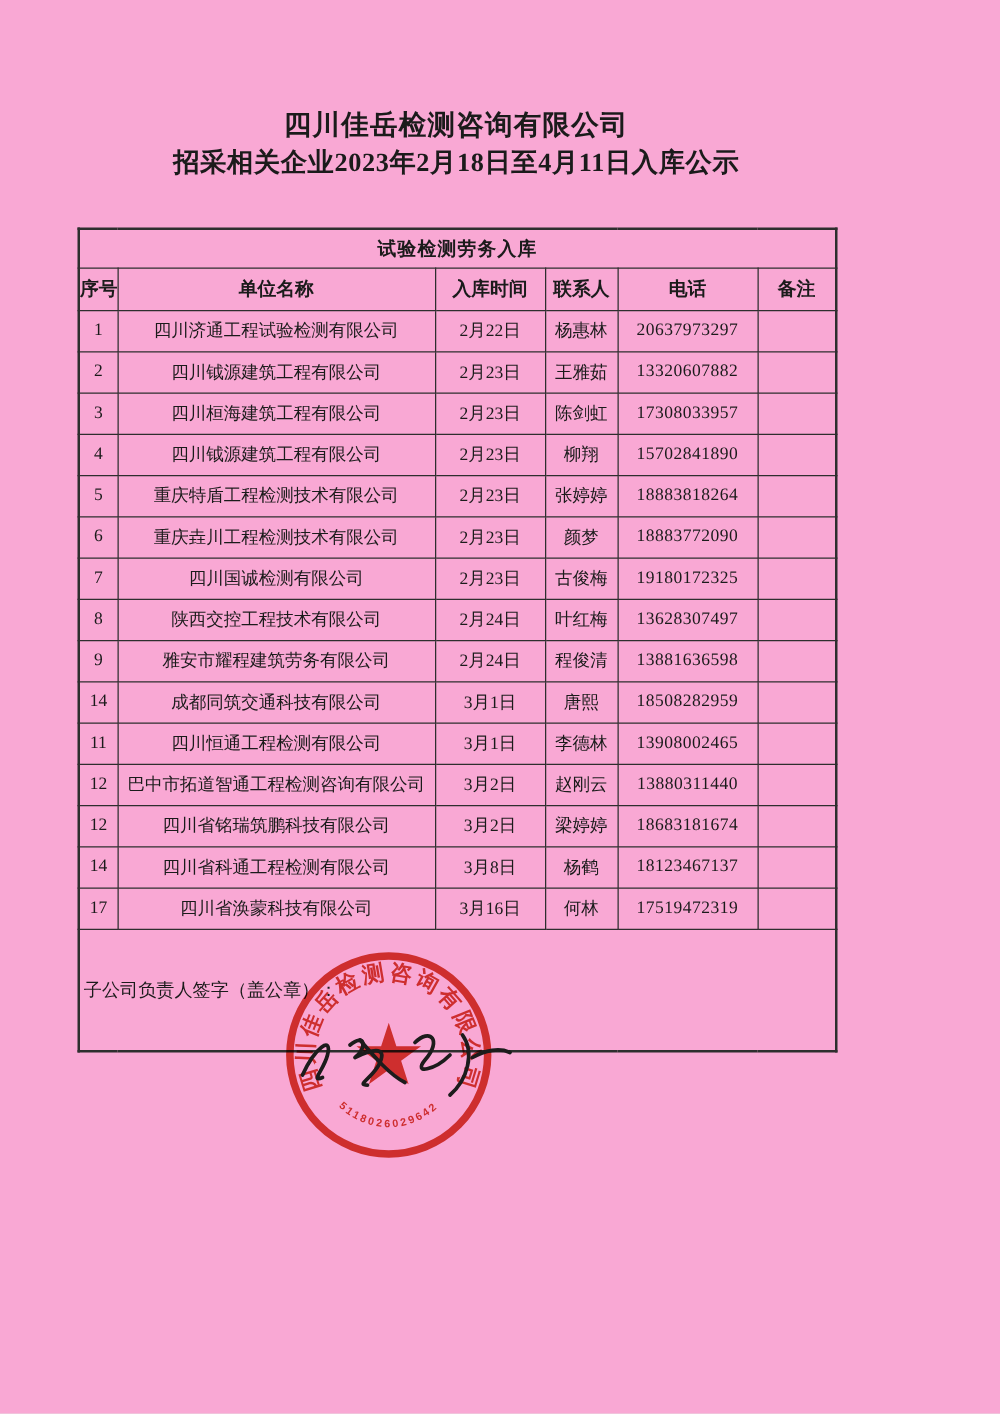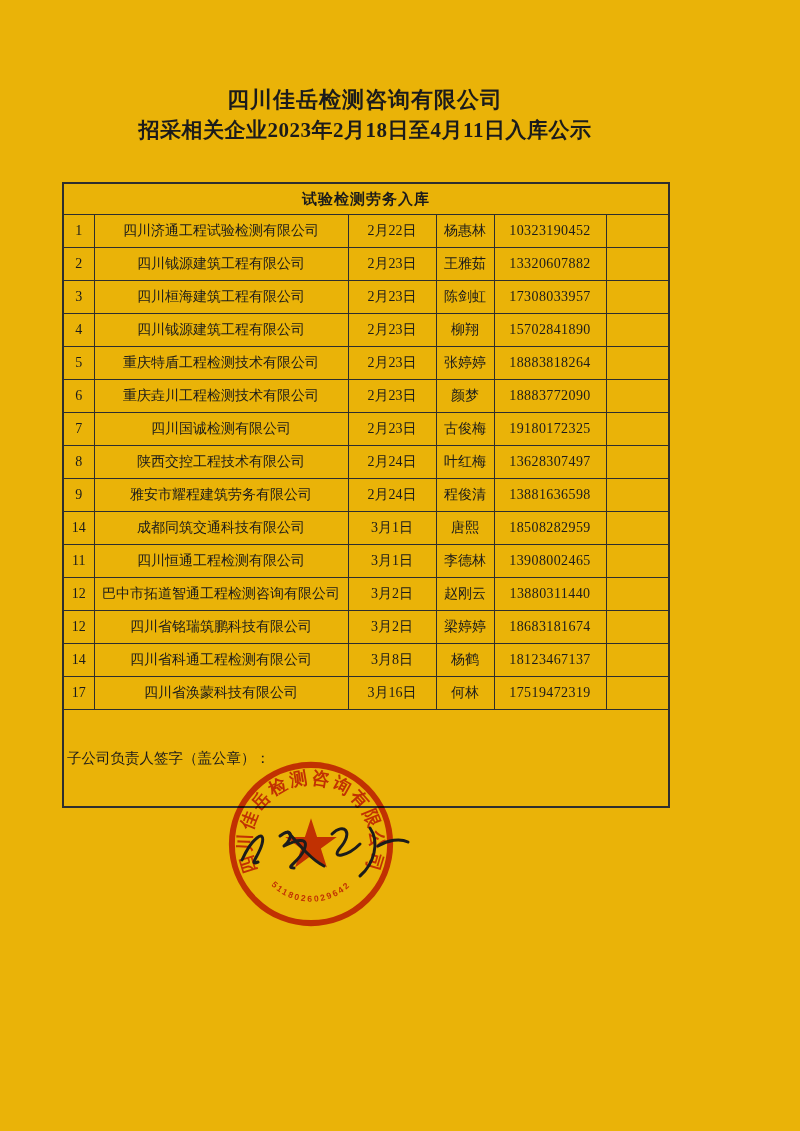--- a/index.html
+++ b/index.html
@@ -1,20 +1,20 @@
 <!DOCTYPE html>
 <html><head>
 <meta charset="utf-8">
 <style>
   html,body{margin:0;padding:0;background:#e8e8e8;}
   .page{
     position:relative;
     width:800px;height:1131px;
     margin:0 auto;
-    background:#eab308;
+    background:#f9a8d4;
     overflow:hidden;
     font-family:"Liberation Serif","DejaVu Serif",serif;
     color:#1b1b1b;
   }
   .titles{
     position:absolute;left:62px;top:84px;width:606px;
     text-align:center;font-weight:bold;
   }
   .title-line1{font-size:22px;line-height:31px;letter-spacing:1px;}
   .title-line2{font-size:21px;line-height:31px;letter-spacing:0.5px;}
@@ -77,28 +77,36 @@
       <col style="width:254px">
       <col style="width:88px">
       <col style="width:58px">
       <col style="width:112px">
       <col style="width:63px">
     </colgroup>
     <thead>
       <tr class="caption-row">
         <th colspan="6">试验检测劳务入库</th>
       </tr>
+      <tr class="header-row">
+        <th>序号</th>
+        <th>单位名称</th>
+        <th>入库时间</th>
+        <th>联系人</th>
+        <th>电话</th>
+        <th>备注</th>
+      </tr>
     </thead>
     <tbody class="rows" id="table-body">
         <tr>
           <td class="c-no">1</td>
           <td class="c-company">四川济通工程试验检测有限公司</td>
           <td class="c-date">2月22日</td>
           <td class="c-contact">杨惠林</td>
-          <td class="c-phone">10323190452</td>
+          <td class="c-phone">20637973297</td>
           <td class="c-note"></td>
         </tr>
         <tr>
           <td class="c-no">2</td>
           <td class="c-company">四川钺源建筑工程有限公司</td>
           <td class="c-date">2月23日</td>
           <td class="c-contact">王雅茹</td>
           <td class="c-phone">13320607882</td>
           <td class="c-note"></td>
         </tr>

